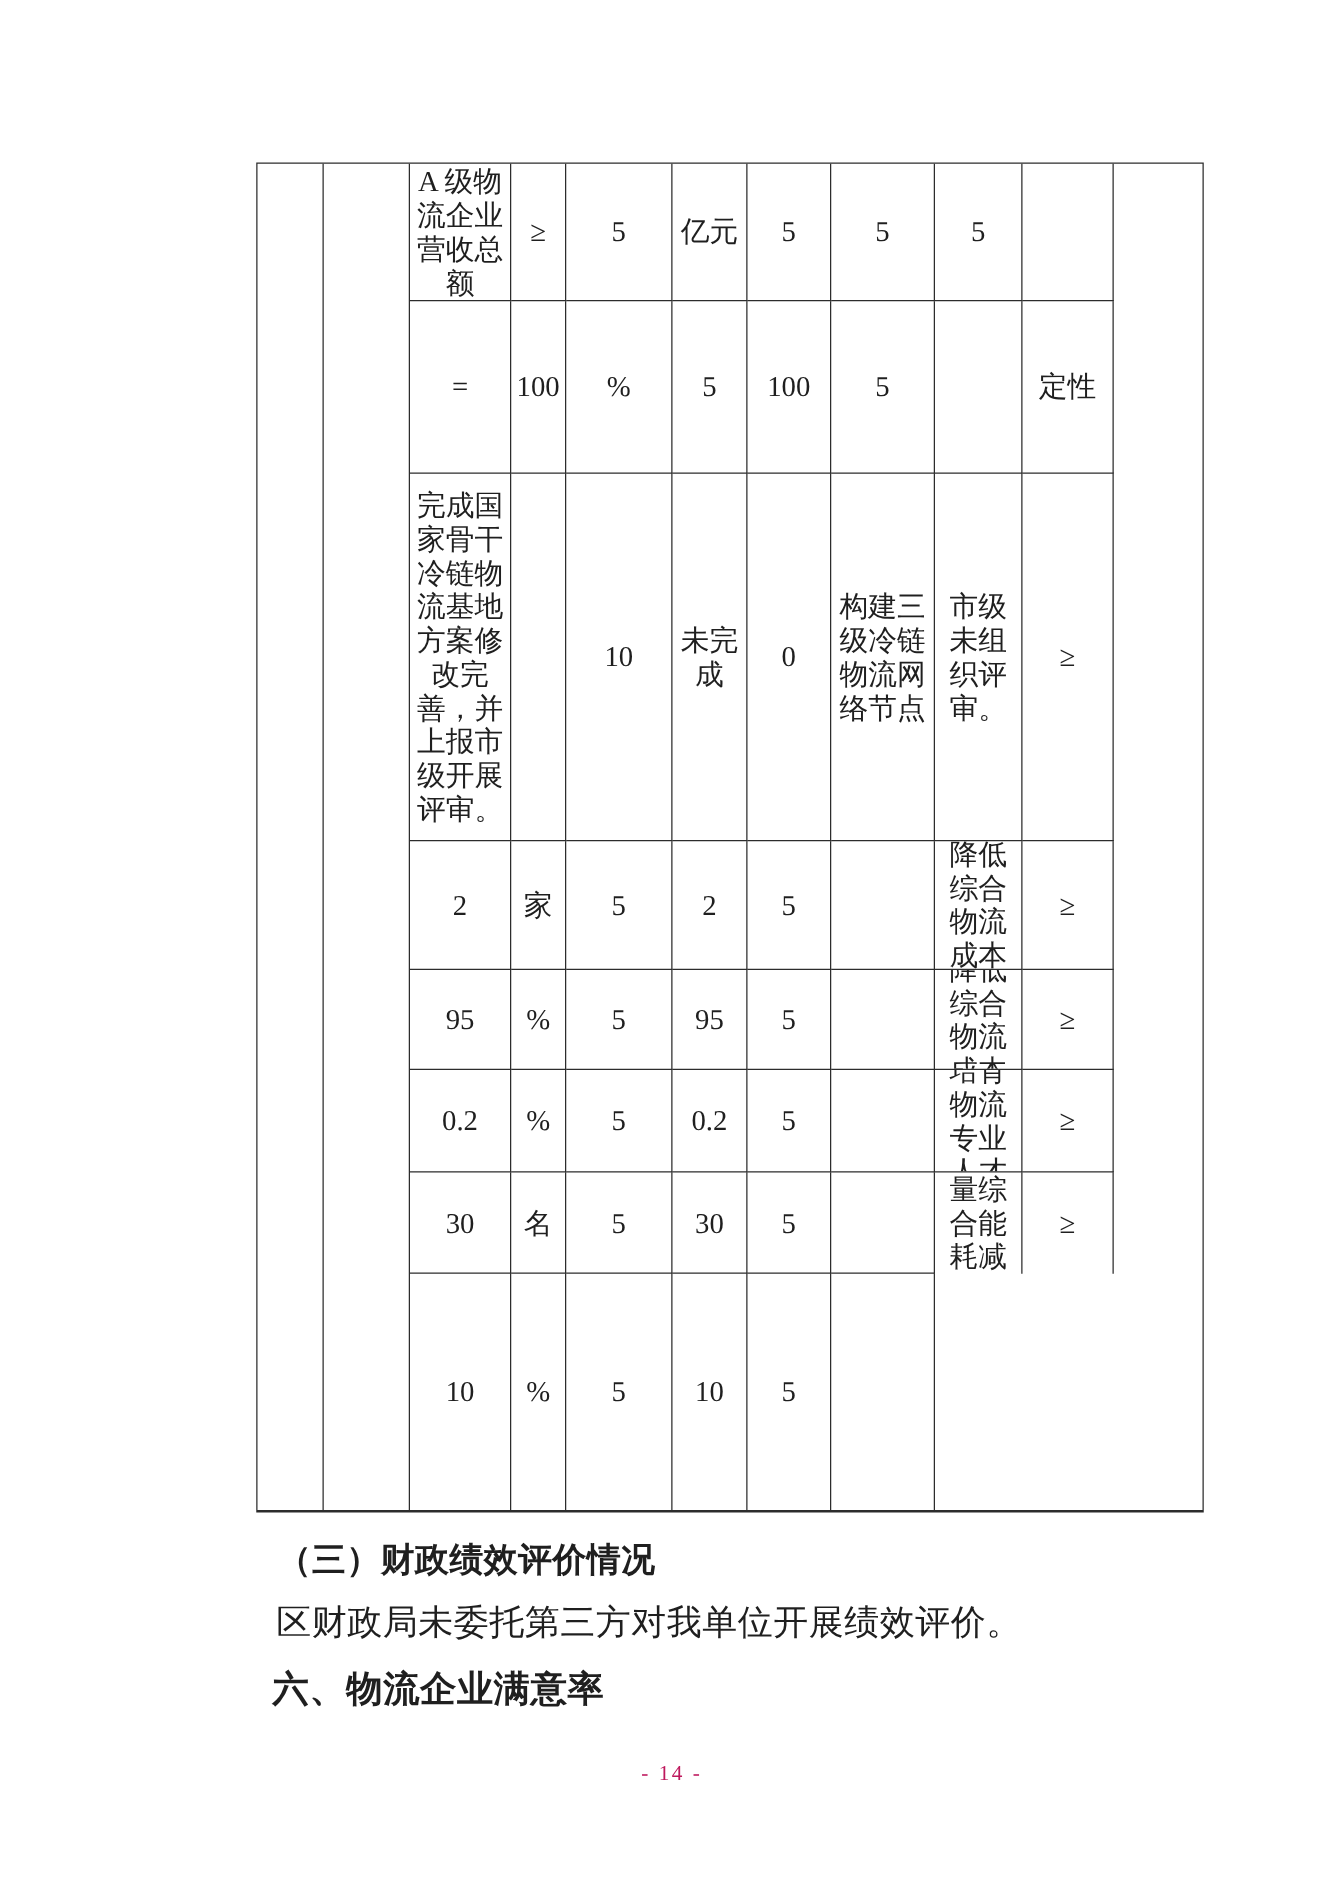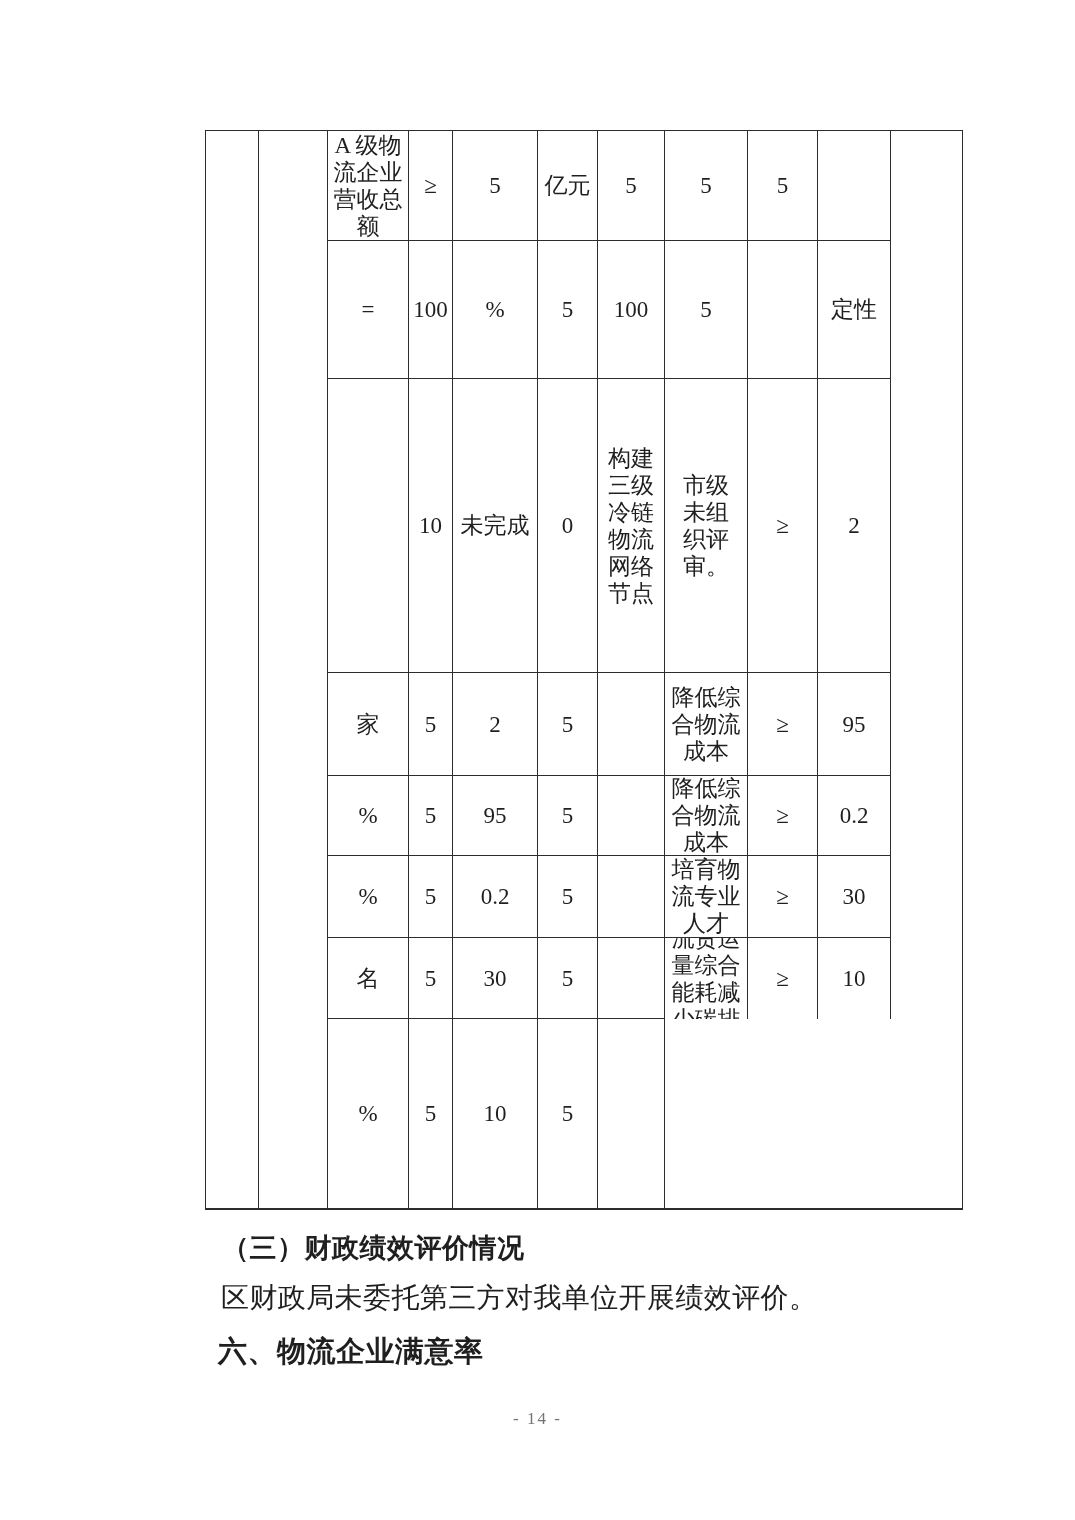--- a/index.html
+++ b/index.html
@@ -50,21 +50,21 @@
     font-size:28px;letter-spacing:0.4px;
   }
   .h6{
     position:absolute;left:218px;top:1332px;
     font-size:29px;font-weight:bold;
     font-family:"Liberation Sans","DejaVu Sans",sans-serif;
     letter-spacing:0.5px;
   }
   .pagenum{
     position:absolute;left:0;top:1409px;width:1075px;
-    text-align:center;font-size:17px;letter-spacing:2px;color:#737373;
+    text-align:center;font-size:17px;letter-spacing:2px;color:#be185d;
   }
 </style>
 </head>
 <body>
 
 <div class="table-wrap">
   <div class="grid">
 
     <div class="cell merged col-a lastrow"></div>
     <div class="cell merged col-b lastrow"></div>
@@ -81,20 +81,21 @@
 
     <div class="cell cmp">=</div>
     <div class="cell">100</div>
     <div class="cell">%</div>
     <div class="cell">5</div>
     <div class="cell">100</div>
     <div class="cell">5</div>
     <div class="cell remark"></div>
 
     <div class="cell cmp">定性</div>
+    <div class="cell">完成国家骨干冷链物流基地方案修改完善，并上报市级开展评审。</div>
     <div class="cell"></div>
     <div class="cell">10</div>
     <div class="cell">未完成</div>
     <div class="cell">0</div>
     <div class="cell">构建三级冷链物流网络节点</div>
 
     <div class="cell remark">市级未组织评审。</div>
     <div class="cell cmp">≥</div>
     <div class="cell">2</div>
     <div class="cell">家</div>

